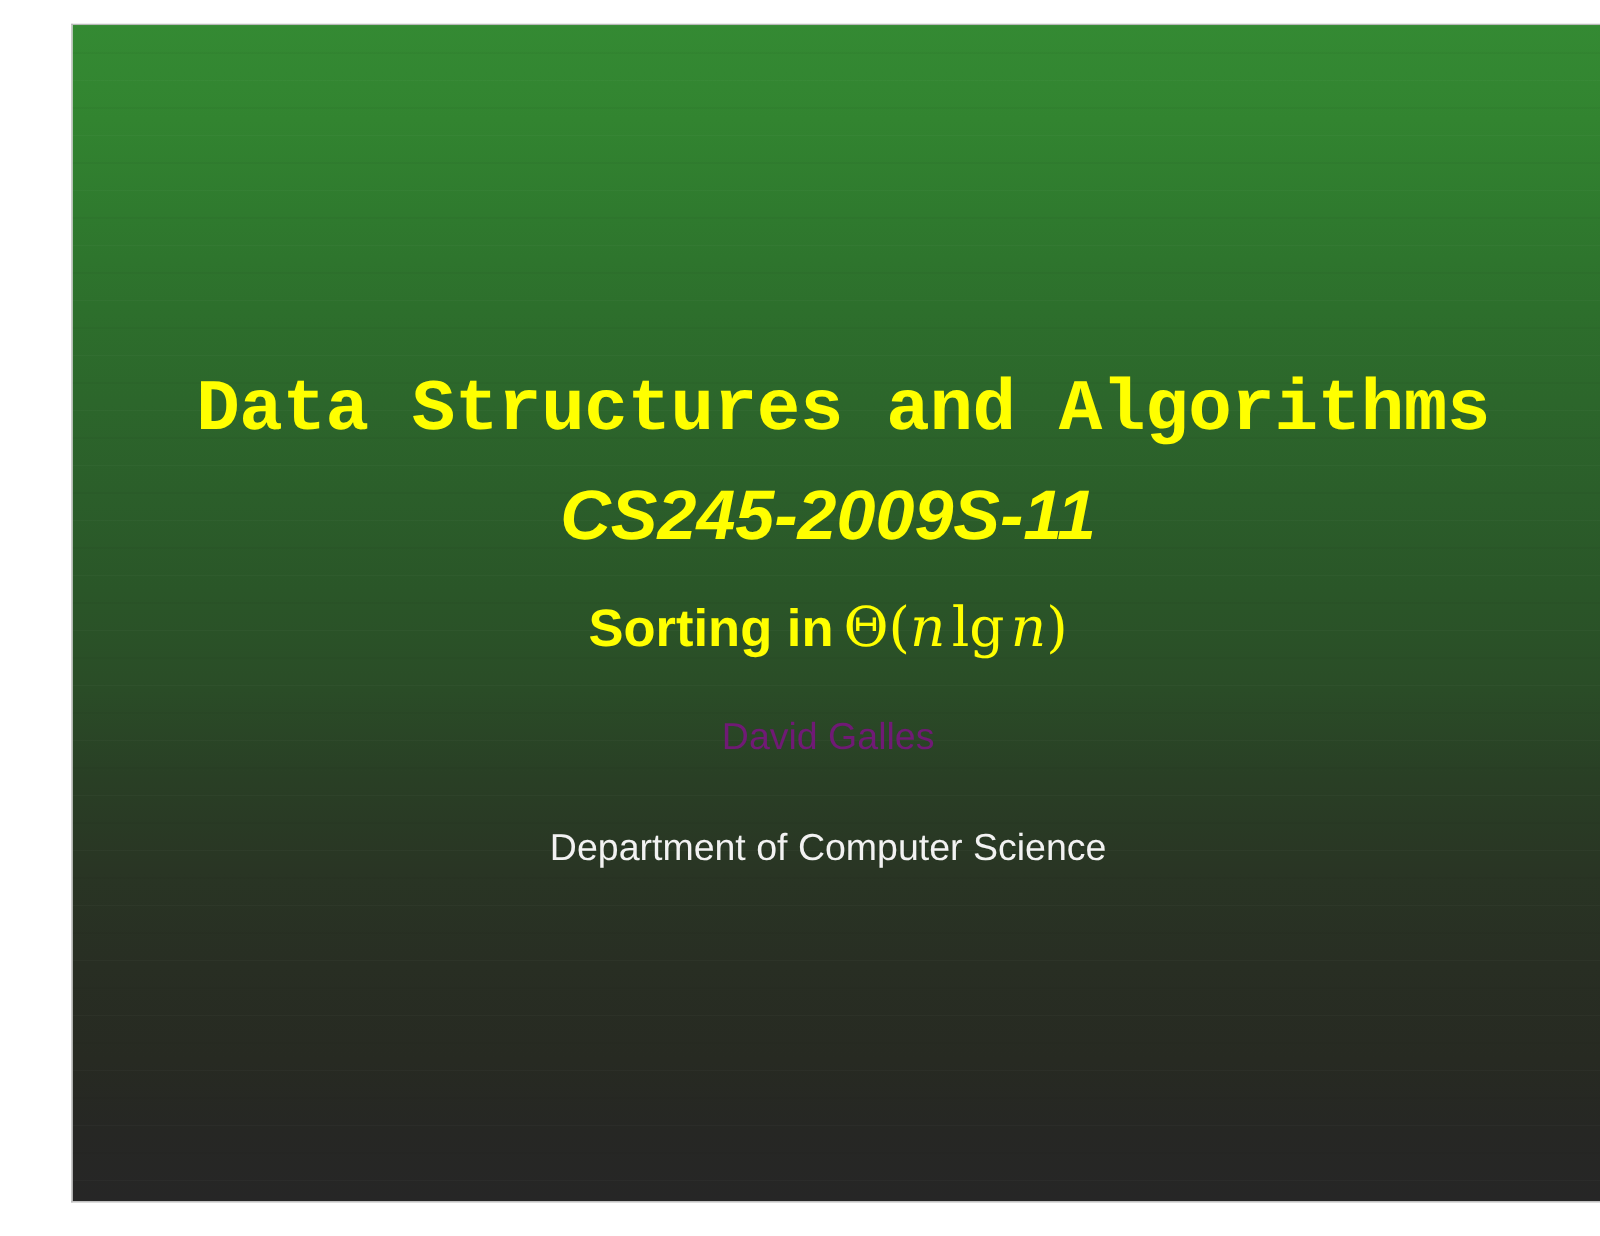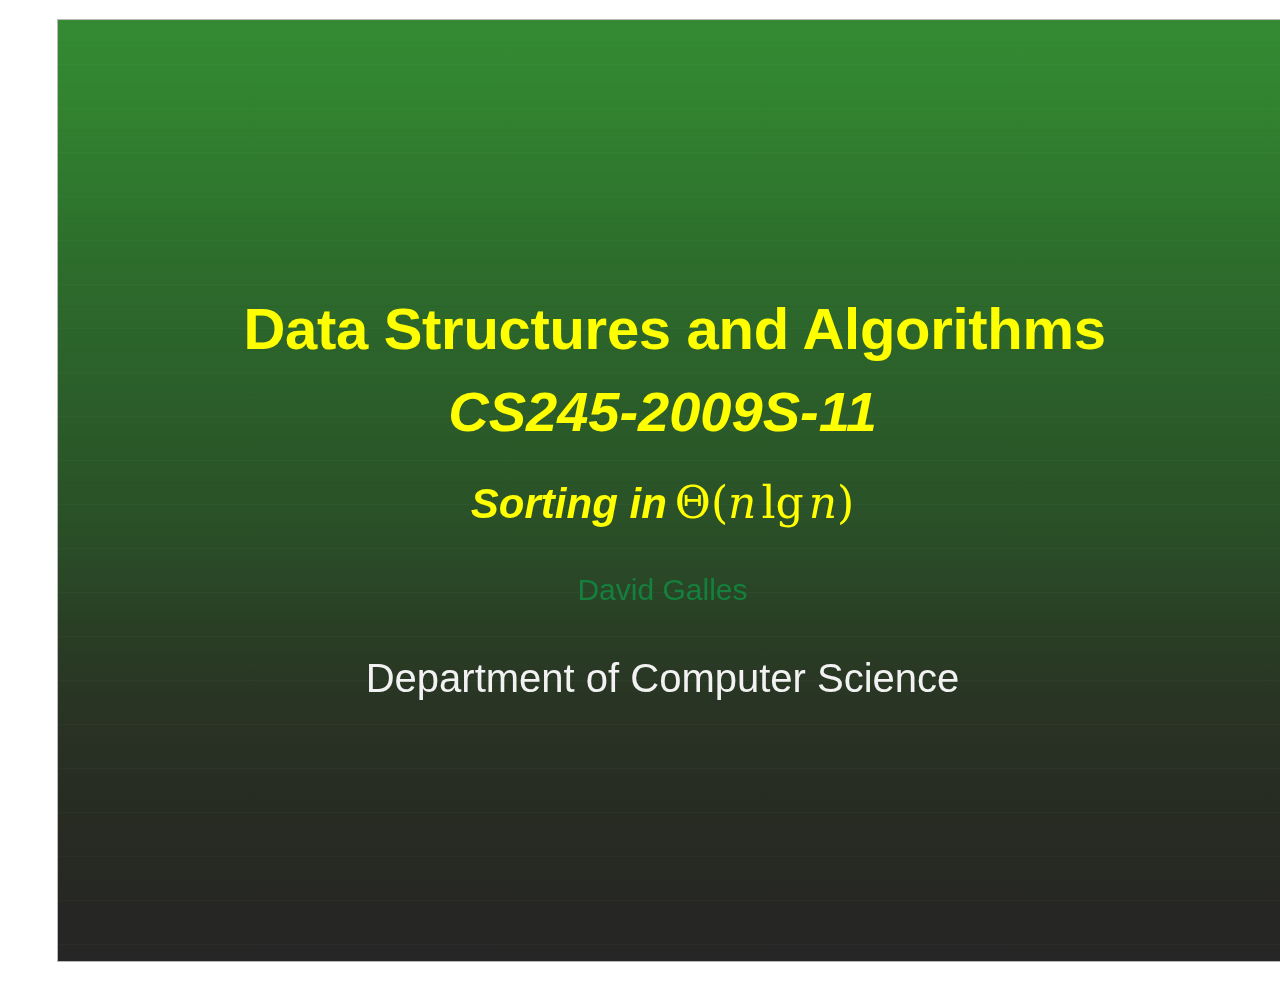--- a/index.html
+++ b/index.html
@@ -78,21 +78,21 @@
     text-align: center;
   }
 
   #main-title {
     position: absolute;
     top: 278px;
     left: 0;
     width: 1209px;
     text-align: center;
     color: #ffff00;
-    font-family: Liberation Sans, sans-serif;
+    font-family: Liberation Mono, monospace;
     font-weight: bold;
     font-size: 58px;
     line-height: 62px;
     letter-spacing: -0.3px;
     white-space: nowrap;
     padding-left: 24px;
   }
 
   #course-code {
     position: absolute;
@@ -116,21 +116,20 @@
     width: 1209px;
     text-align: center;
     white-space: nowrap;
     line-height: 56px;
   }
 
   .topic-words {
     color: #ffff00;
     font-family: "Liberation Sans", sans-serif;
     font-weight: bold;
-    font-style: italic;
     font-size: 42px;
     vertical-align: baseline;
   }
 
   
   .math {
     color: #ffff00;
     font-family: "DejaVu Serif", "Liberation Serif", serif;
     font-size: 44px;
     font-weight: normal;
@@ -151,38 +150,38 @@
     font-family: "DejaVu Serif", "Liberation Serif", serif;
   }
   .thinsp { display: inline-block; width: 5px; }
 
   #author-name {
     position: absolute;
     top: 552px;
     left: 0;
     width: 1209px;
     text-align: center;
-    color: #15803d;
+    color: #701a75;
     font-family: "Liberation Sans", sans-serif;
     font-weight: normal;
     font-size: 30px;
     line-height: 36px;
     white-space: nowrap;
   }
 
   #affiliation {
     position: absolute;
     top: 637px;
     left: 0;
     width: 1209px;
     text-align: center;
     color: #f2f2f2;
     font-family: "Liberation Sans", sans-serif;
     font-weight: normal;
-    font-size: 40px;
+    font-size: 30px;
     line-height: 43px;
     white-space: nowrap;
   }
   #affiliation div { white-space: nowrap; }
 </style>
 </head>
 <body>
 
 <div id="slide-canvas">
 

